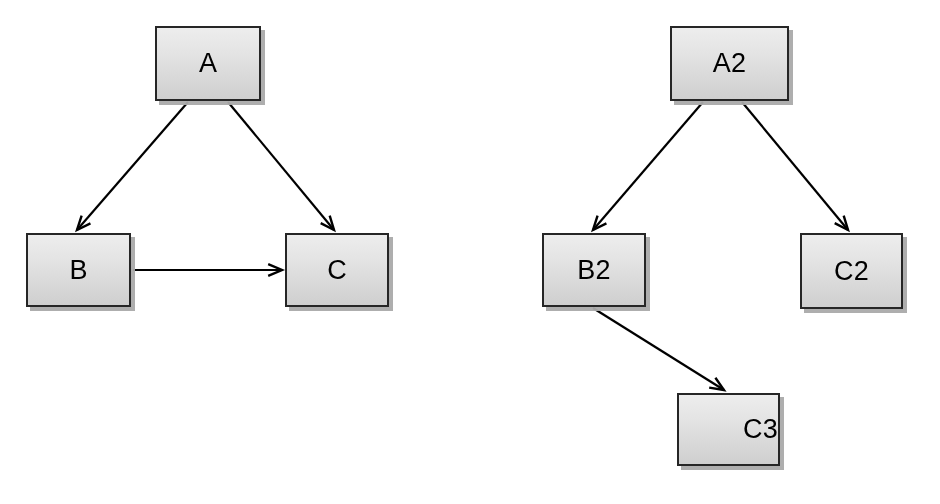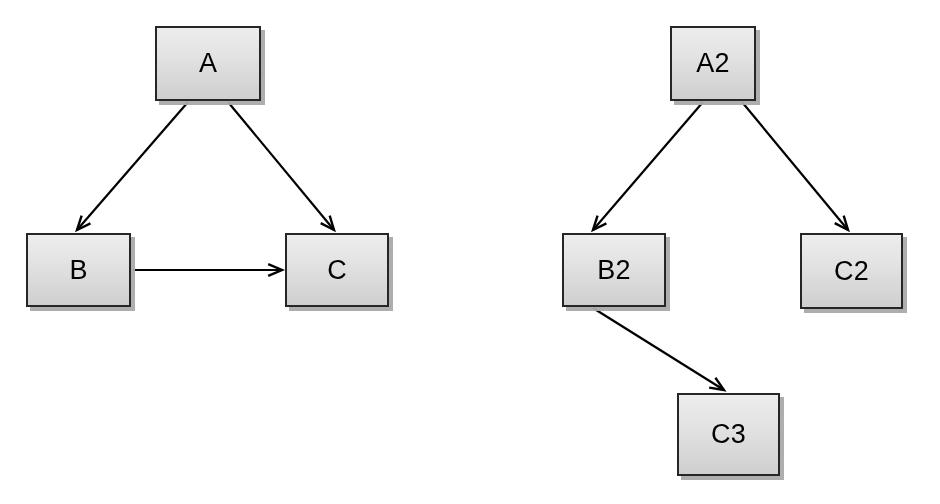--- a/index.html
+++ b/index.html
@@ -85,27 +85,27 @@
   <div id="node-layer">
       <div class="node" style="left: 155px; top: 26px; width: 106px; height: 75px;">
         <span class="node-label">A</span>
       </div>
       <div class="node" style="left: 26px; top: 233px; width: 105px; height: 74px;">
         <span class="node-label">B</span>
       </div>
       <div class="node" style="left: 285px; top: 233px; width: 104px; height: 74px;">
         <span class="node-label">C</span>
       </div>
-      <div class="node" style="left: 670px; top: 26px; width: 86px; height: 75px;">
+      <div class="node" style="left: 670px; top: 26px; width: 119px; height: 75px;">
         <span class="node-label">A2</span>
       </div>
-      <div class="node" style="left: 542px; top: 233px; width: 104px; height: 74px; margin-left: 20px;">
+      <div class="node" style="left: 542px; top: 233px; width: 104px; height: 74px;">
         <span class="node-label">B2</span>
       </div>
       <div class="node" style="left: 800px; top: 233px; width: 103px; height: 76px;">
         <span class="node-label">C2</span>
       </div>
-      <div class="node" style="left: 677px; top: 393px; width: 103px; height: 83px;">
+      <div class="node" style="left: 677px; top: 393px; width: 103px; height: 73px; justify-content: flex-end;">
         <span class="node-label">C3</span>
       </div>
     </div>
 
 </div>
 
 </body></html>

